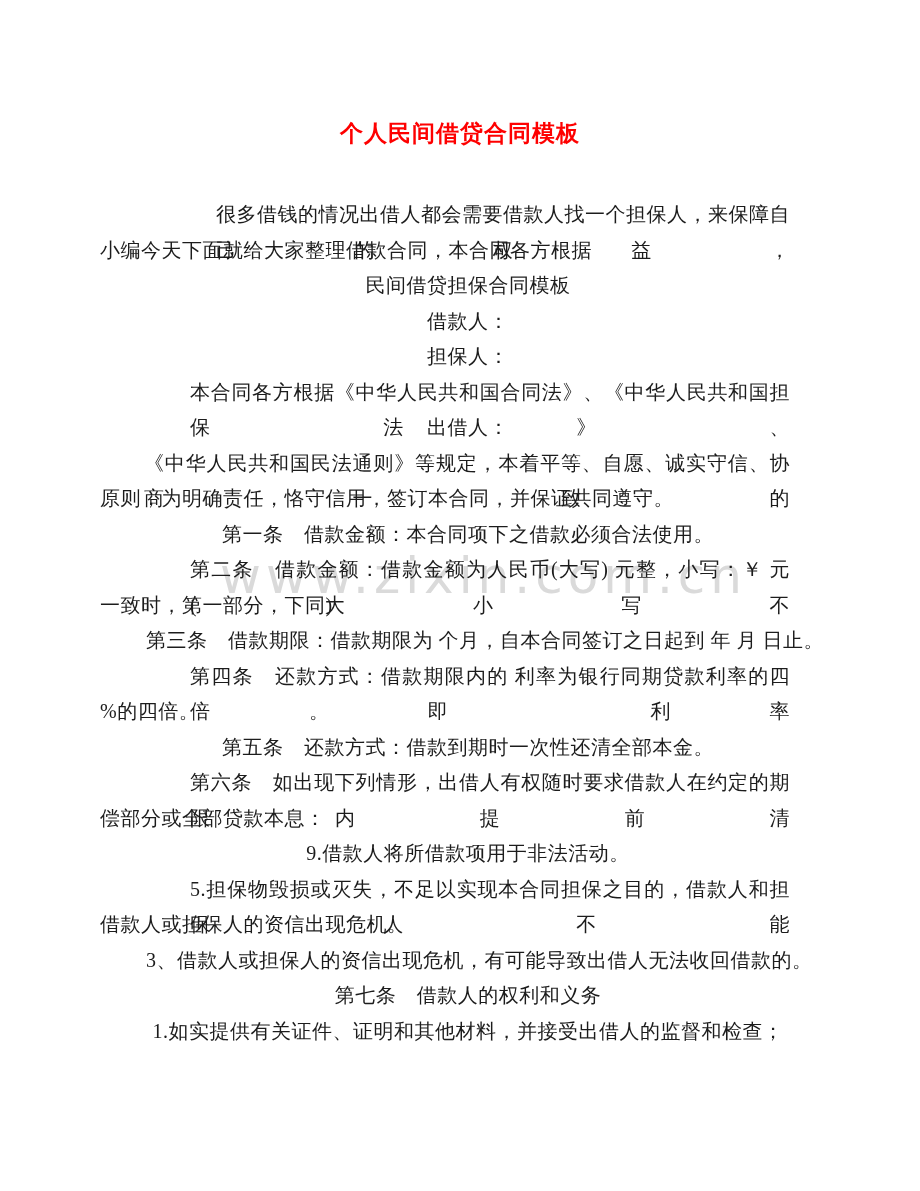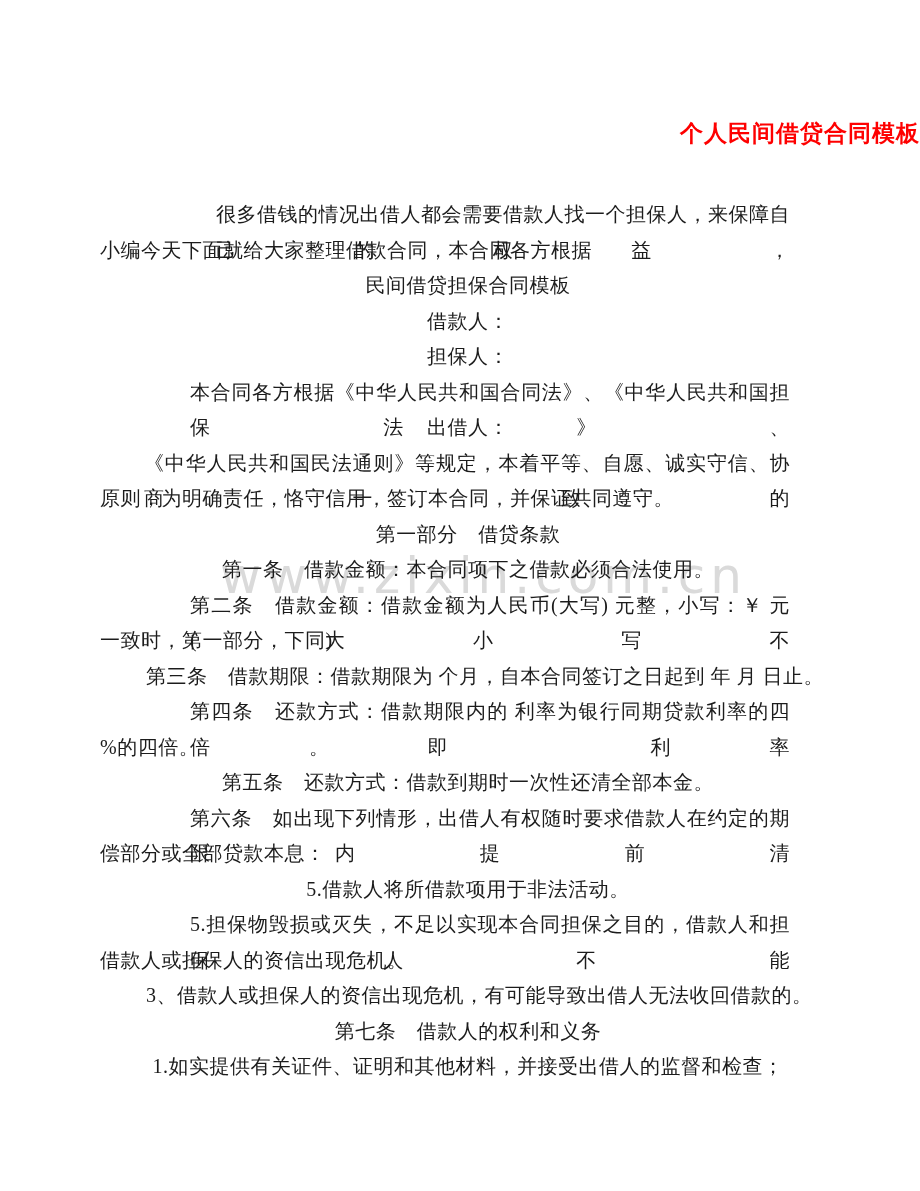--- a/index.html
+++ b/index.html
@@ -21,21 +21,21 @@
     color:#dadada;
     letter-spacing:5px;
     white-space:nowrap;
     user-select:none;
   }
   .doc-title{
     position:absolute;
     top:118px;left:0;
     width:920px;
     z-index:1;
-    text-align:right;
+    text-align:center;
     font-size:23px;
     font-weight:bold;
     letter-spacing:1px;
   }
   .content{
     position:absolute;
     top:197px;left:100px;
     width:690px;
     z-index:1;
     font-size:20px;
@@ -68,30 +68,29 @@
   <div class="content">
       <div class="line justify indent-deep">很多借钱的情况出借人都会需要借款人找一个担保人，来保障自己的权益，</div>
       <div class="line">小编今天下面就给大家整理借款合同，本合同各方根据</div>
       <div class="line indent-std">民间借贷担保合同模板</div>
       <div class="line indent-std">借款人：</div>
       <div class="line indent-std">担保人：</div>
       <div class="line justify indent-std">本合同各方根据《中华人民共和国合同法》、《中华人民共和国担保法》、</div>
       <div class="line indent-std">出借人：</div>
       <div class="line justify indent-hang">《中华人民共和国民法通则》等规定，本着平等、自愿、诚实守信、协商一致的</div>
       <div class="line">原则，为明确责任，恪守信用，签订本合同，并保证共同遵守。</div>
-      <div class="line indent-std">第一部分　借贷条款</div>
       <div class="line indent-std">第一条　借款金额：本合同项下之借款必须合法使用。</div>
       <div class="line justify indent-std">第二条　借款金额：借款金额为人民币(大写) 元整，小写：￥ 元(大小写不</div>
       <div class="line">一致时，第一部分，下同)</div>
       <div class="line indent-std">第三条　借款期限：借款期限为 个月，自本合同签订之日起到 年 月 日止。</div>
       <div class="line justify indent-std">第四条　还款方式：借款期限内的 利率为银行同期贷款利率的四倍。即 利率</div>
       <div class="line">%的四倍。</div>
       <div class="line indent-std">第五条　还款方式：借款到期时一次性还清全部本金。</div>
       <div class="line justify indent-std">第六条　如出现下列情形，出借人有权随时要求借款人在约定的期限内提前清</div>
       <div class="line">偿部分或全部贷款本息：</div>
-      <div class="line indent-std">5.借款人将所借款项用于非法活动。</div>
+      <div class="line indent-std">9.借款人将所借款项用于非法活动。</div>
       <div class="line justify indent-std">5.担保物毁损或灭失，不足以实现本合同担保之目的，借款人和担保人不能</div>
       <div class="line">借款人或担保人的资信出现危机。</div>
       <div class="line indent-std">3、借款人或担保人的资信出现危机，有可能导致出借人无法收回借款的。</div>
       <div class="line indent-std">第七条　借款人的权利和义务</div>
       <div class="line indent-std">1.如实提供有关证件、证明和其他材料，并接受出借人的监督和检查；</div>
     </div>
 </div>
 
 </body></html>

